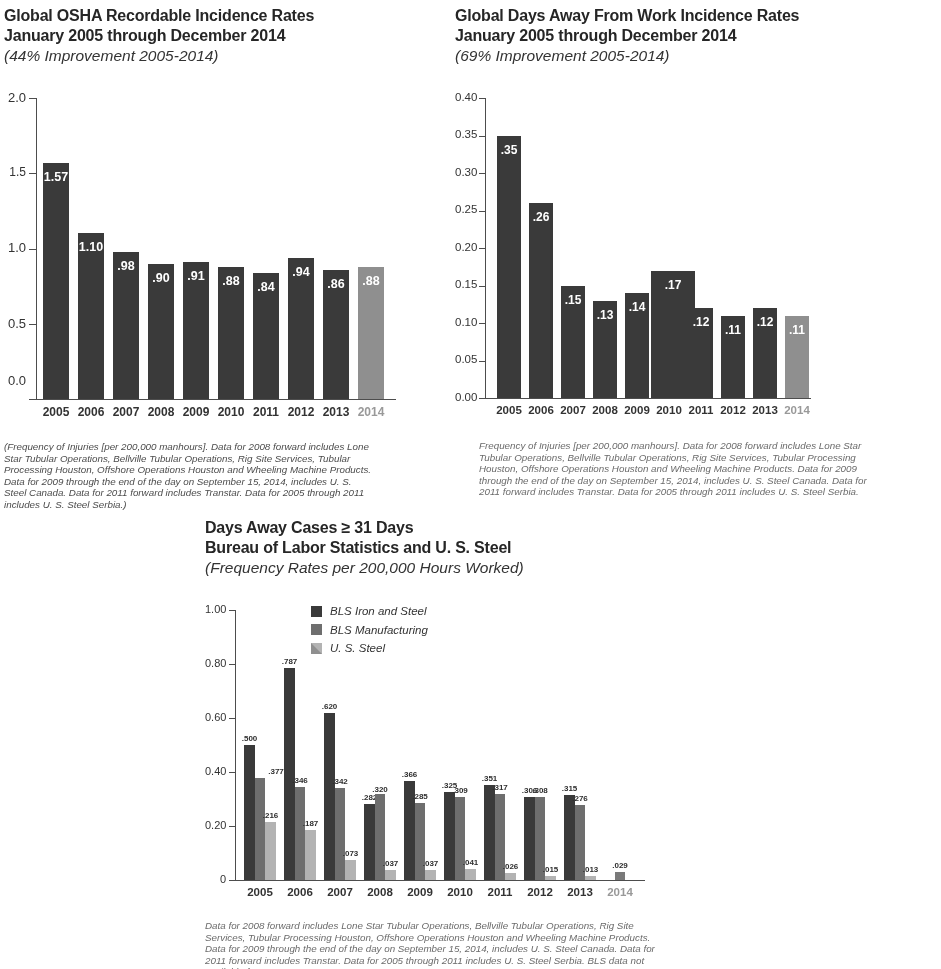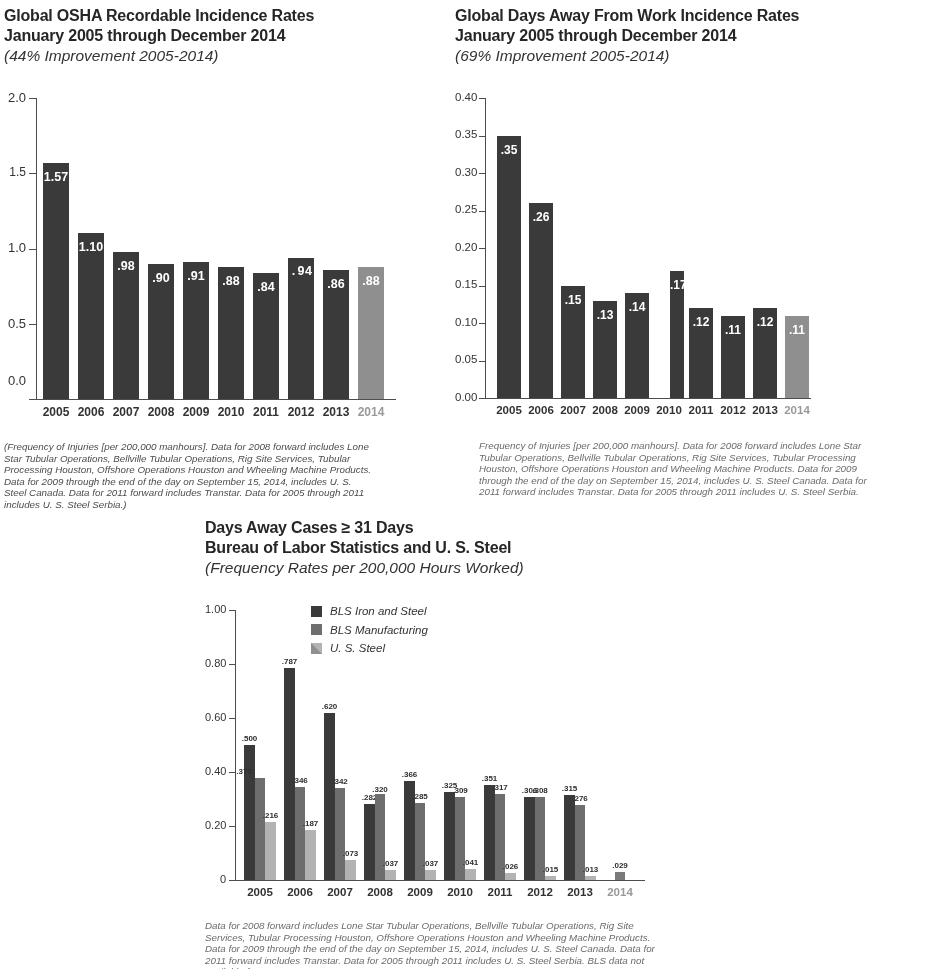--- a/index.html
+++ b/index.html
@@ -75,21 +75,21 @@
         </div>
         <div class="xlab" style="left: 174.5px; top: 307px; width: 35px; font-size: 12px;">2009</div>
         <div class="bar" style="left: 214px; top: 168.56px; width: 26px; height: 132.44px; background: rgb(58, 58, 58);">
           <div class="barlab" style="font-size: 12.5px;">.88</div>
         </div>
         <div class="xlab" style="left: 209.5px; top: 307px; width: 35px; font-size: 12px;">2010</div>
         <div class="bar" style="left: 249px; top: 174.58px; width: 26px; height: 126.42px; background: rgb(58, 58, 58);">
           <div class="barlab" style="font-size: 12.5px;">.84</div>
         </div>
         <div class="xlab" style="left: 244.5px; top: 307px; width: 35px; font-size: 12px;">2011</div>
-        <div class="bar" style="left: 284px; top: 159.53px; width: 26px; height: 141.47px; background: rgb(58, 58, 58); font-family: Liberation Mono, monospace;">
+        <div class="bar" style="left: 284px; top: 159.53px; width: 26px; height: 141.47px; background: rgb(58, 58, 58);">
           <div class="barlab" style="font-size: 12.5px;">.94</div>
         </div>
         <div class="xlab" style="left: 279.5px; top: 307px; width: 35px; font-size: 12px;">2012</div>
         <div class="bar" style="left: 319px; top: 171.57px; width: 26px; height: 129.43px; background: rgb(58, 58, 58);">
           <div class="barlab" style="font-size: 12.5px;">.86</div>
         </div>
         <div class="xlab" style="left: 314.5px; top: 307px; width: 35px; font-size: 12px;">2013</div>
         <div class="bar" style="left: 354px; top: 168.56px; width: 26px; height: 132.44px; background: rgb(143, 143, 143);">
           <div class="barlab" style="font-size: 12.5px;">.88</div>
         </div>
@@ -136,21 +136,21 @@
         </div>
         <div class="xlab" style="left: 102px; top: 306px; width: 32px; font-size: 11.5px;">2007</div>
         <div class="bar" style="left: 138.25px; top: 202.5px; width: 23.5px; height: 97.5px; background: rgb(58, 58, 58);">
           <div class="barlab" style="font-size: 12px;">.13</div>
         </div>
         <div class="xlab" style="left: 134px; top: 306px; width: 32px; font-size: 11.5px;">2008</div>
         <div class="bar" style="left: 170.25px; top: 195px; width: 23.5px; height: 105px; background: rgb(58, 58, 58);">
           <div class="barlab" style="font-size: 12px;">.14</div>
         </div>
         <div class="xlab" style="left: 166px; top: 306px; width: 32px; font-size: 11.5px;">2009</div>
-        <div class="bar" style="left: 215px; top: 172.5px; width: 14px; height: 127.5px; background: rgb(58, 58, 58);">
+        <div class="bar" style="left: 196px; top: 172.5px; width: 14px; height: 127.5px; background: rgb(58, 58, 58); padding-left: 30px;">
           <div class="barlab" style="font-size: 12px;">.17</div>
         </div>
         <div class="xlab" style="left: 198px; top: 306px; width: 32px; font-size: 11.5px;">2010</div>
         <div class="bar" style="left: 234.25px; top: 210px; width: 23.5px; height: 90px; background: rgb(58, 58, 58);">
           <div class="barlab" style="font-size: 12px;">.12</div>
         </div>
         <div class="xlab" style="left: 230px; top: 306px; width: 32px; font-size: 11.5px;">2011</div>
         <div class="bar" style="left: 266.25px; top: 217.5px; width: 23.5px; height: 82.5px; background: rgb(58, 58, 58);">
           <div class="barlab" style="font-size: 12px;">.11</div>
         </div>
@@ -198,21 +198,21 @@
         <div class="gbarlab" style="left: 189.5px; top: 160.18px; width: 30px;">.366</div>
         <div class="bar" style="left: 239.25px; top: 182.25px; width: 10.5px; height: 87.75px; background: rgb(58, 58, 58);"></div>
         <div class="gbarlab" style="left: 229.5px; top: 171.25px; width: 30px;">.325</div>
         <div class="bar" style="left: 279.25px; top: 175.23px; width: 10.5px; height: 94.77px; background: rgb(58, 58, 58);"></div>
         <div class="gbarlab" style="left: 269.5px; top: 164.23px; width: 30px;">.351</div>
         <div class="bar" style="left: 319.25px; top: 187.38px; width: 10.5px; height: 82.62px; background: rgb(58, 58, 58);"></div>
         <div class="gbarlab" style="left: 309.5px; top: 176.38px; width: 30px;">.306</div>
         <div class="bar" style="left: 359.25px; top: 184.95px; width: 10.5px; height: 85.05px; background: rgb(58, 58, 58);"></div>
         <div class="gbarlab" style="left: 349.5px; top: 173.95px; width: 30px;">.315</div>
         <div class="bar" style="left: 49.75px; top: 168.21px; width: 10.5px; height: 101.79px; background: rgb(110, 110, 110);"></div>
-        <div class="gbarlab" style="left: 24px; top: 157.21px; width: 30px;">.377</div>
+        <div class="gbarlab" style="left: 56px; top: 157.21px; width: 30px;">.377</div>
         <div class="bar" style="left: 89.75px; top: 176.58px; width: 10.5px; height: 93.42px; background: rgb(110, 110, 110);"></div>
         <div class="gbarlab" style="left: 80px; top: 165.58px; width: 30px;">.346</div>
         <div class="bar" style="left: 129.75px; top: 177.66px; width: 10.5px; height: 92.34px; background: rgb(110, 110, 110);"></div>
         <div class="gbarlab" style="left: 120px; top: 166.66px; width: 30px;">.342</div>
         <div class="bar" style="left: 169.75px; top: 183.6px; width: 10.5px; height: 86.4px; background: rgb(110, 110, 110);"></div>
         <div class="gbarlab" style="left: 160px; top: 175px; width: 30px;">.320</div>
         <div class="bar" style="left: 209.75px; top: 193.05px; width: 10.5px; height: 76.95px; background: rgb(110, 110, 110);"></div>
         <div class="gbarlab" style="left: 200px; top: 182.05px; width: 30px;">.285</div>
         <div class="bar" style="left: 249.75px; top: 186.57px; width: 10.5px; height: 83.43px; background: rgb(110, 110, 110);"></div>
         <div class="gbarlab" style="left: 240px; top: 175.57px; width: 30px;">.309</div>

